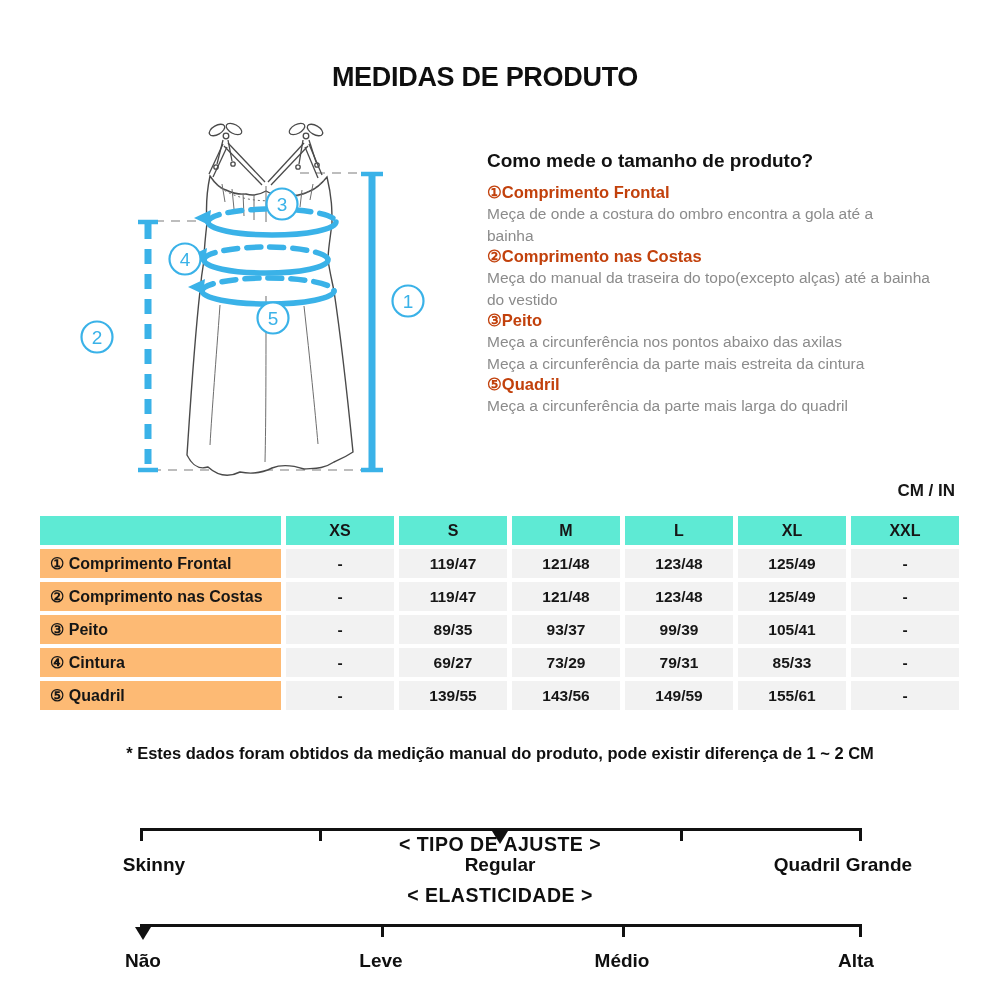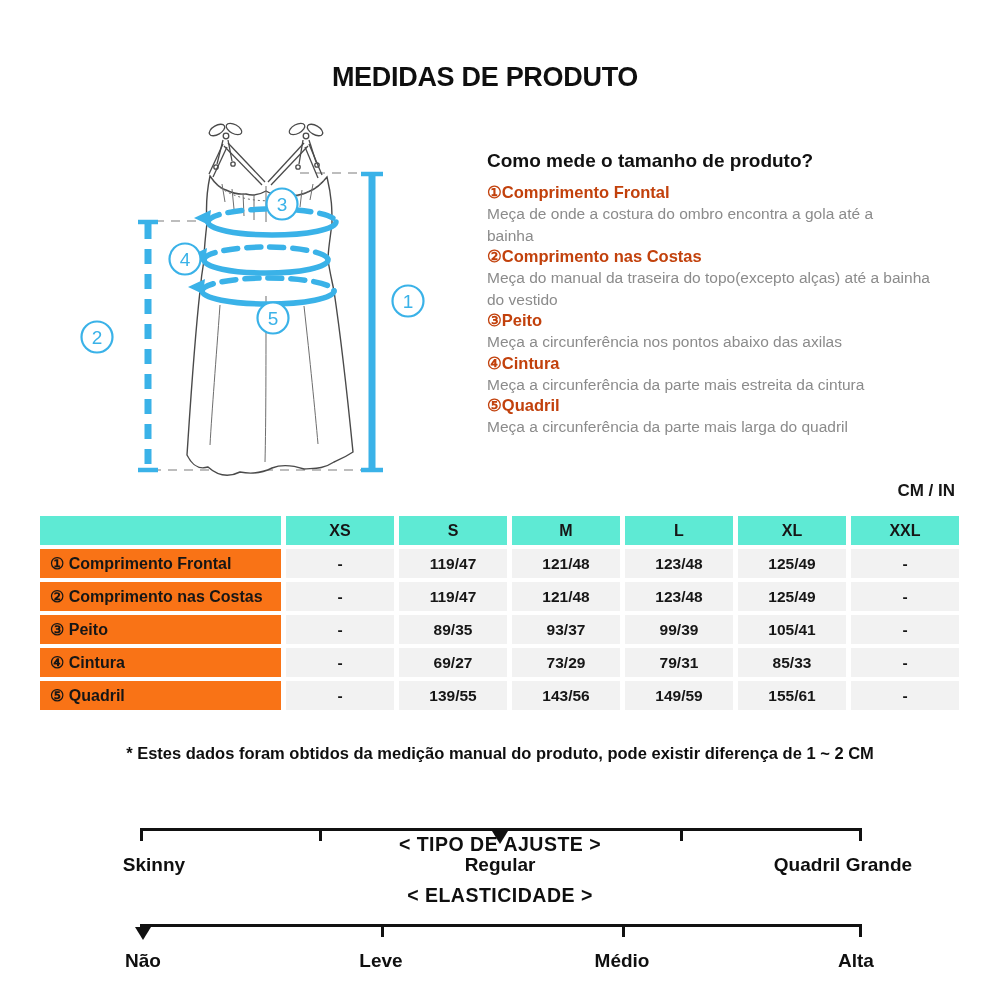--- a/index.html
+++ b/index.html
@@ -26,21 +26,21 @@
   .guide-item-desc { font-size:15.5px; line-height:21.5px; color:#8b8b8b; white-space:pre-line; }
   
   .unit-label { position:absolute; right:45px; top:481px; font-size:17px; font-weight:bold; }
   .size-table {
     position:absolute; left:40px; top:516px; width:919px;
     display:grid; grid-template-columns:241px repeat(6, 1fr);
     column-gap:5px; row-gap:4px;
   }
   .cell { height:29px; line-height:29px; font-weight:bold; text-align:center; }
   .cell.head  { background:#5eead4; font-size:16px; }
-  .cell.rowlabel { background:#f97316; text-align:left; padding-left:10px; font-size:16px; }
+  .cell.rowlabel { background:#fdba74; text-align:left; padding-left:10px; font-size:16px; }
   .cell.value { background:#f2f2f2; font-size:15.5px; }
   
   .footnote {
     position:absolute; left:0; top:744px; width:1000px; text-align:center;
     font-size:16.5px; font-weight:bold; color:#0f0f0f;
   }
   
   .scale-heading {
     position:absolute; left:0; width:1000px; text-align:center;
     font-size:19.5px; font-weight:bold; letter-spacing:0.5px; color:#0f0f0f;
@@ -178,21 +178,20 @@
     <div>
       <div class="guide-item-title"><span>②</span><span>Comprimento nas Costas</span></div>
       <div class="guide-item-desc">Meça do manual da traseira do topo(excepto alças) até a bainha
 do vestido</div>
     </div>
     <div>
       <div class="guide-item-title"><span>③</span><span>Peito</span></div>
       <div class="guide-item-desc">Meça a circunferência nos pontos abaixo das axilas</div>
     </div>
     <div>
-      <div class="guide-item-title"><span>④</span><span>Cintura</span></div>
       <div class="guide-item-desc">Meça a circunferência da parte mais estreita da cintura</div>
     </div>
     <div>
       <div class="guide-item-title"><span>⑤</span><span>Quadril</span></div>
       <div class="guide-item-desc">Meça a circunferência da parte mais larga do quadril</div>
     </div>
   </div>
 
   <div class="unit-label">CM / IN</div>
 

